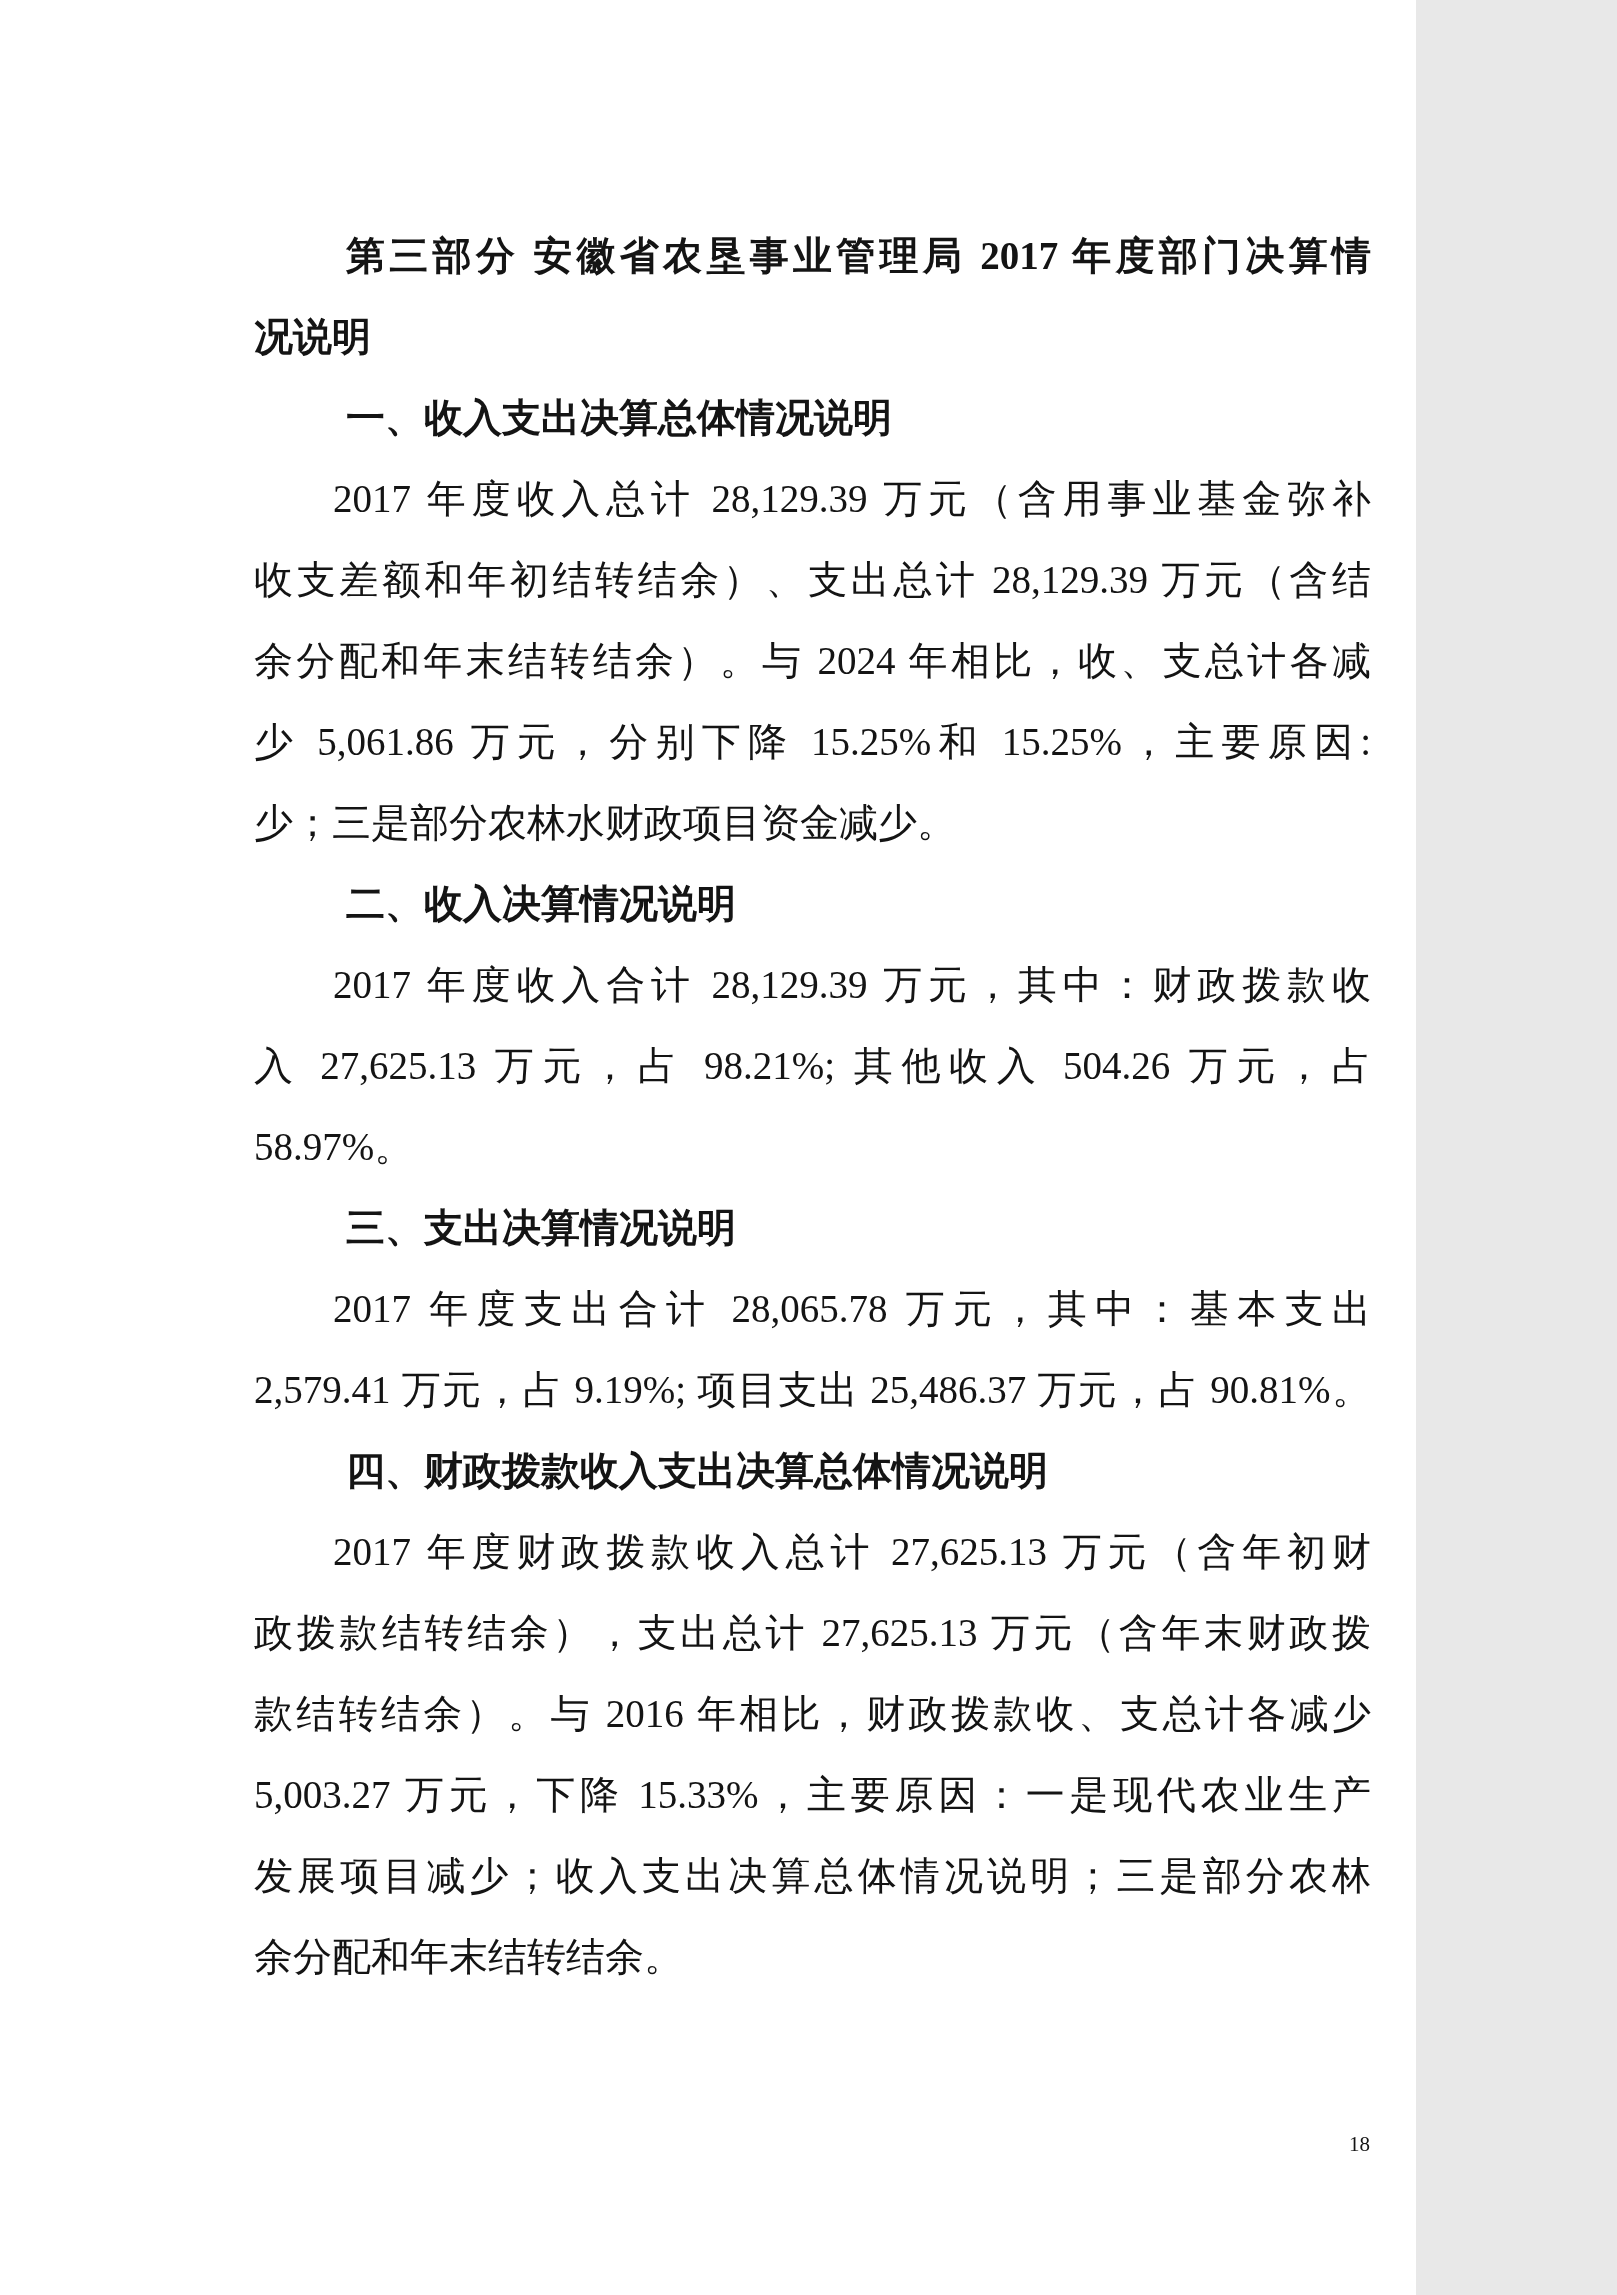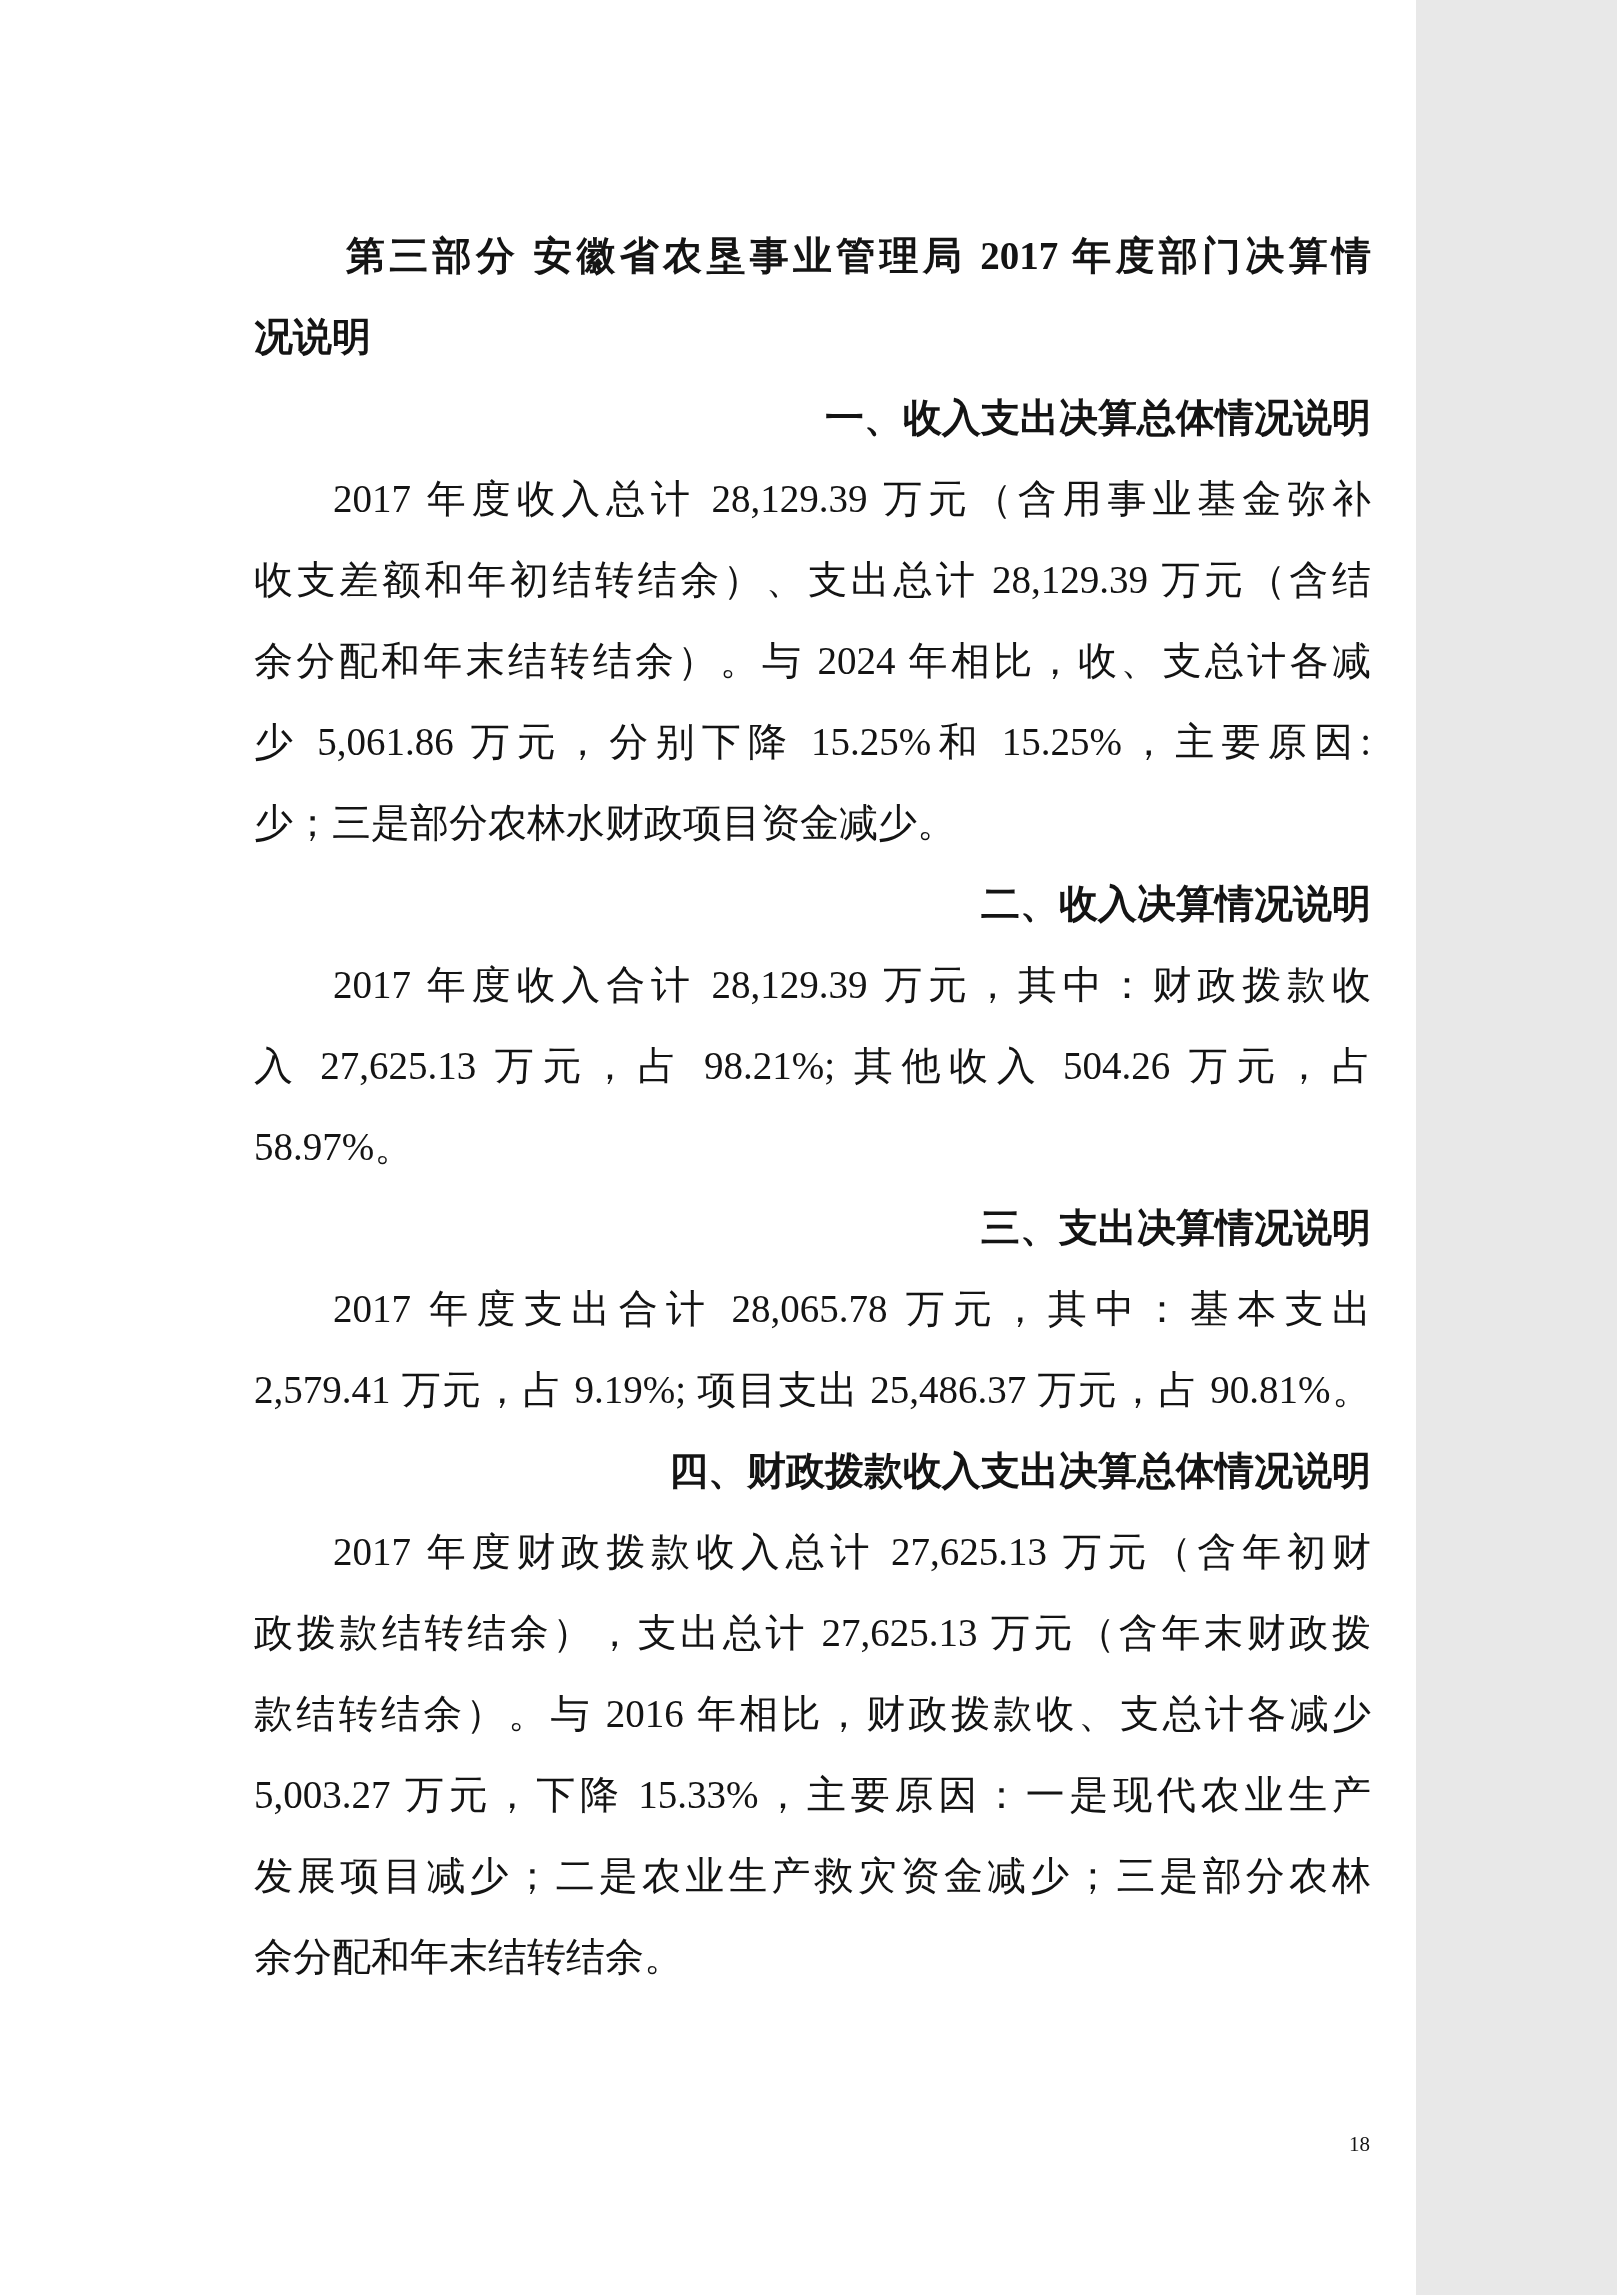--- a/index.html
+++ b/index.html
@@ -24,21 +24,21 @@
     font-size: 39px;
     text-align: left;
   }
   .line.bold { font-weight: 700; }
   .line.justify {
     text-align: justify;
     text-align-last: justify;
     text-justify: inter-character;
   }
   .indent-para { padding-left: 79px; }
-  .indent-head { padding-left: 92px; text-align: right; }
+  .indent-head { padding-left: 92px; }
   .page-number {
     position: absolute;
     left: 1349px;
     top: 2130px;
     font-size: 21px;
     line-height: 29px;
     color: #141414;
   }
   .scan-speck {
     position: absolute;
@@ -69,18 +69,18 @@
       <div class="line justify">入 27,625.13 万元，占 98.21%; 其他收入 504.26 万元，占</div>
       <div class="line">58.97%。</div>
       <div class="line bold indent-head">三、支出决算情况说明</div>
       <div class="line justify indent-para">2017 年度支出合计 28,065.78 万元，其中：基本支出</div>
       <div class="line justify">2,579.41 万元，占 9.19%; 项目支出 25,486.37 万元，占 90.81%。</div>
       <div class="line bold indent-head">四、财政拨款收入支出决算总体情况说明</div>
       <div class="line justify indent-para">2017 年度财政拨款收入总计 27,625.13 万元（含年初财</div>
       <div class="line justify">政拨款结转结余），支出总计 27,625.13 万元（含年末财政拨</div>
       <div class="line justify">款结转结余）。与 2016 年相比，财政拨款收、支总计各减少</div>
       <div class="line justify">5,003.27 万元，下降 15.33%，主要原因：一是现代农业生产</div>
-      <div class="line justify">发展项目减少；二是农业生产救灾资金减少；三是部分农林</div>
+      <div class="line justify">发展项目减少；收入支出决算总体情况说明；三是部分农林</div>
       <div class="line">余分配和年末结转结余。</div>
     </div>
   <div class="page-number">18</div>
 </div>
 
 
 </body></html>

